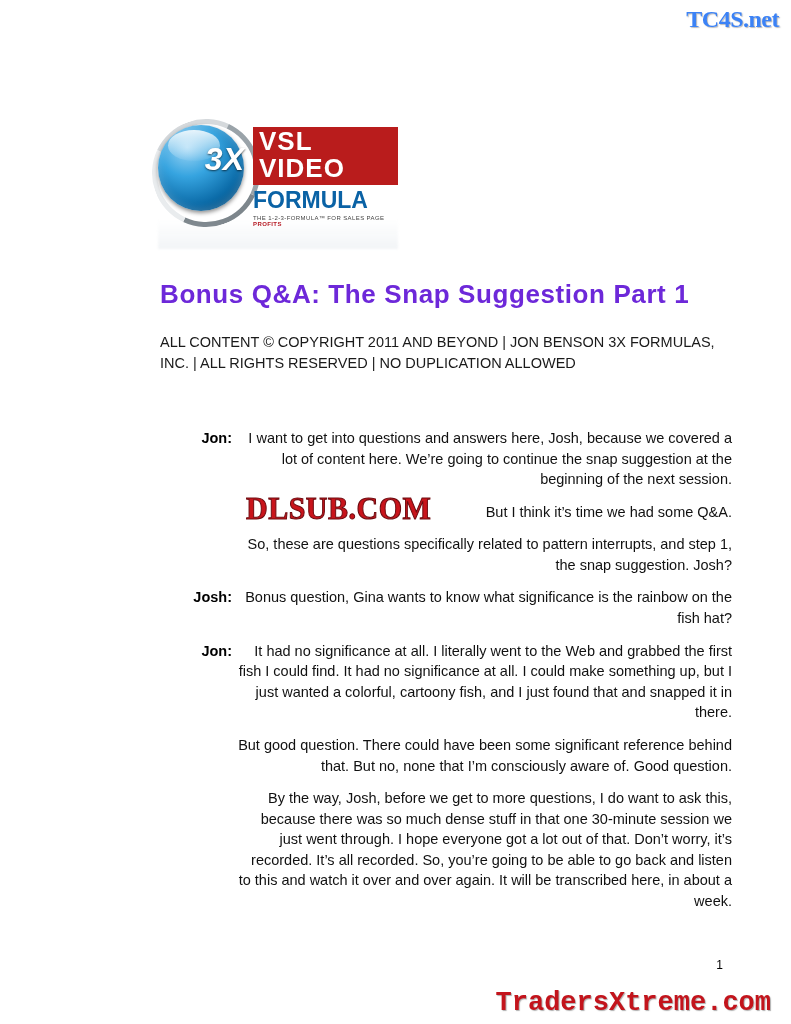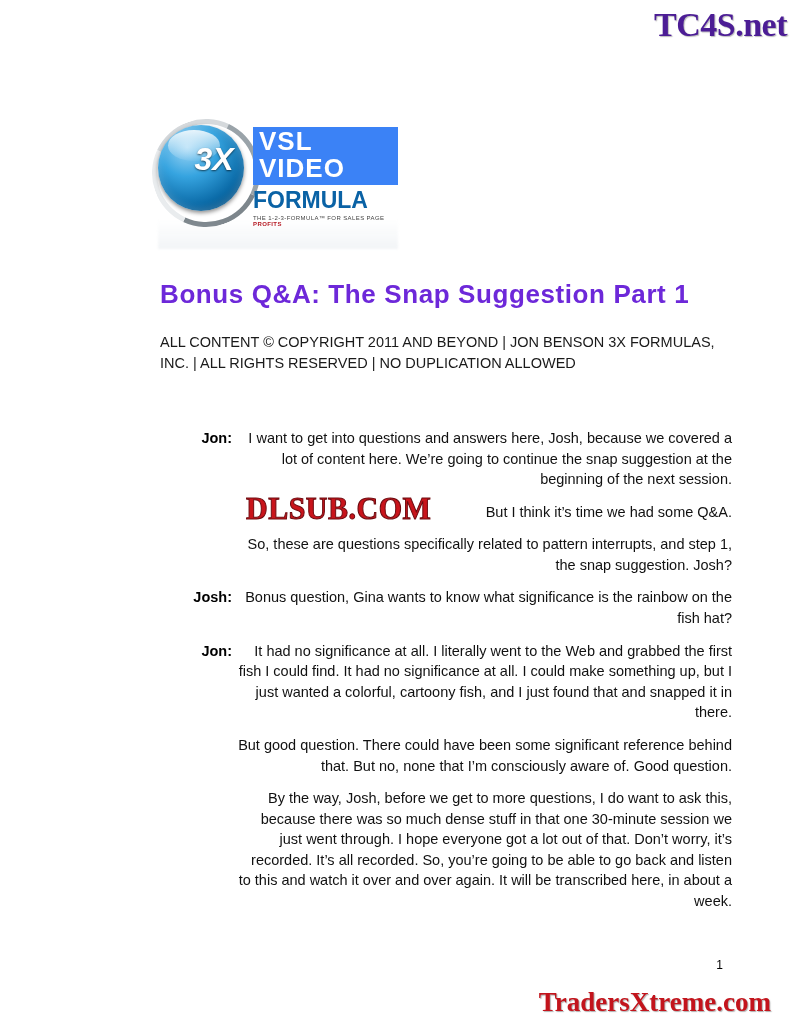--- a/index.html
+++ b/index.html
@@ -13,25 +13,25 @@
     font-family: "Liberation Sans", sans-serif;
     color: #000000;
     position: relative;
     overflow: hidden;
   }
 
   
   .top-watermark {
     position: absolute;
     top: 6px;
-    right: 4px;
+    right: 12px;
     font-family: "Liberation Serif", serif;
-    font-size: 34px;
-    font-weight: bold;
-    color: #4c1d95;
+    font-size: 24px;
+    font-weight: bold;
+    color: #3b82f6;
     letter-spacing: -0.5px;
     text-shadow: 1px 1px 1px rgba(120,120,120,0.5);
   }
 
   
   .logo-area {
     position: absolute;
     top: 115px;
     left: 158px;
     width: 240px;
@@ -57,29 +57,28 @@
     width: 60%;
     height: 36%;
     border-radius: 50%;
     background: linear-gradient(180deg, rgba(255,255,255,0.85), rgba(255,255,255,0.05));
   }
   .logo-3x {
     position: absolute;
     left: 0;
     top: 26px;
     width: 86px;
-    text-align: center;
+    text-align: right;
     font-family: "Liberation Sans", sans-serif;
     font-style: italic;
     font-weight: bold;
     font-size: 32px;
     color: #ffffff;
     text-shadow: 0 1px 2px rgba(0,0,0,0.6);
     z-index: 3;
-    margin-left: 13px;
   }
   .logo-ring {
     position: absolute;
     left: -6px;
     top: 4px;
     width: 98px;
     height: 98px;
     border-radius: 50%;
     border: 5px solid;
     border-color: #d5d9dc #9aa3a9 #7d868c #e9ecee;
@@ -89,21 +88,21 @@
     position: absolute;
     left: 95px;
     top: 12px;
   }
   .logo-vsl {
     font-family: "Liberation Sans", sans-serif;
     font-weight: bold;
     font-size: 26px;
     letter-spacing: 1px;
     color: #ffffff;
-    background: #3b82f6;
+    background: #b91c1c;
     padding: 1px 6px 2px 6px;
     display: inline-block;
     line-height: 1.05;
   }
   .logo-formula {
     font-family: "Liberation Sans", sans-serif;
     font-weight: bold;
     font-size: 23px;
     letter-spacing: 0px;
     color: #0a62a5;
@@ -210,21 +209,21 @@
     position: absolute;
     right: 68px;
     top: 958px;
     font-size: 12px;
     color: #000000;
   }
   .bottom-watermark {
     position: absolute;
     right: 20px;
     bottom: 6px;
-    font-family: Liberation Serif, serif;
+    font-family: Liberation Mono, monospace;
     font-weight: bold;
     font-size: 27px;
     color: #c3141c;
     text-shadow: 1px 1px 1px rgba(110,110,110,0.55);
     margin-left: 20px;
   }
 </style>
 </head>
 <body>
 

